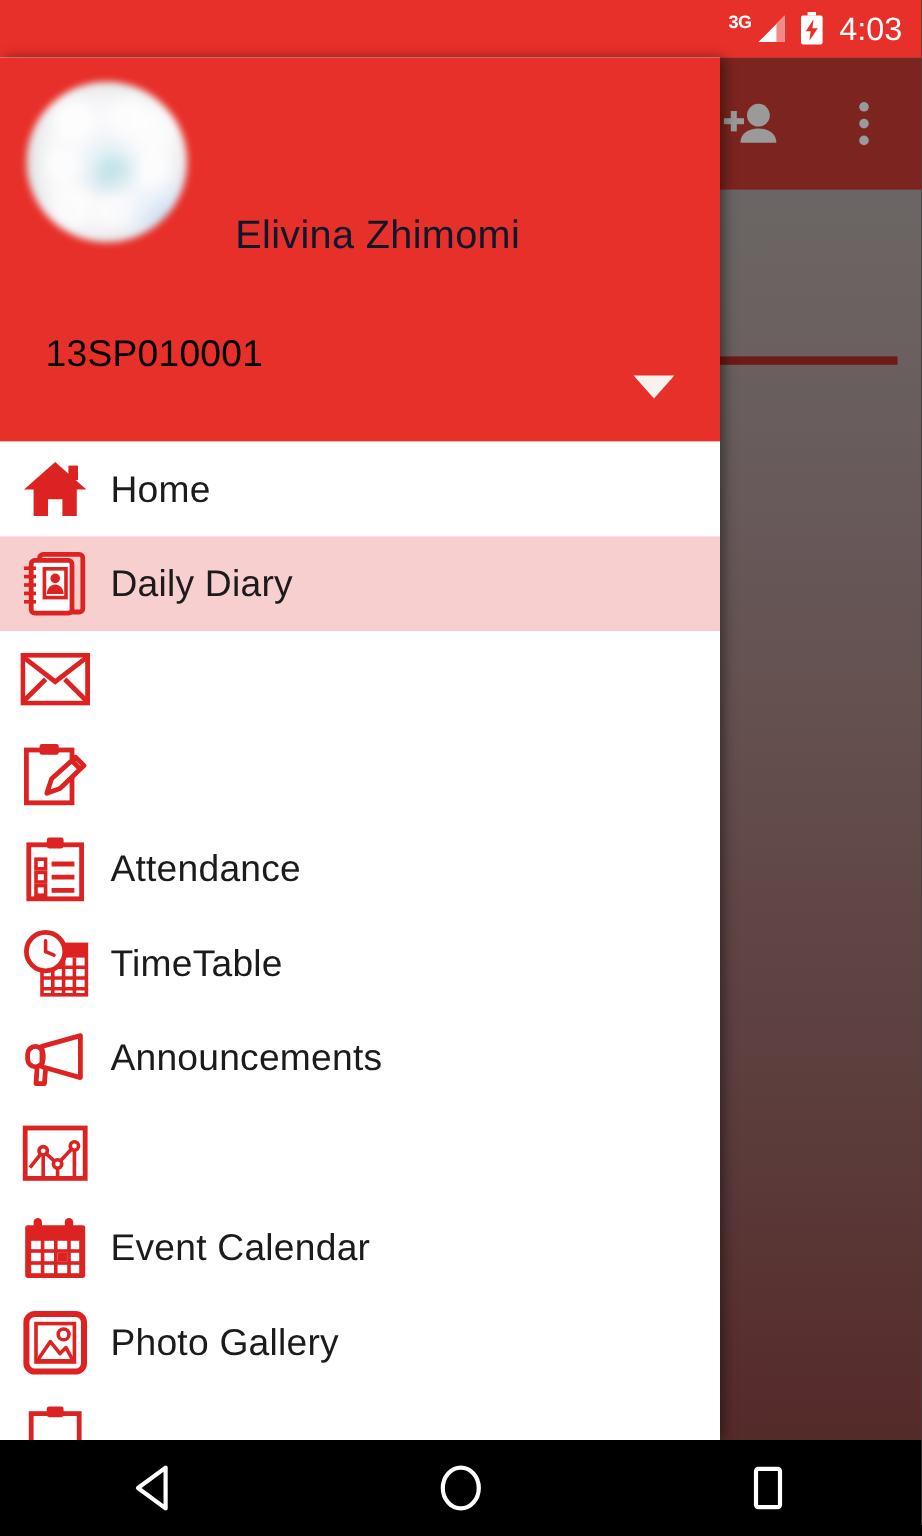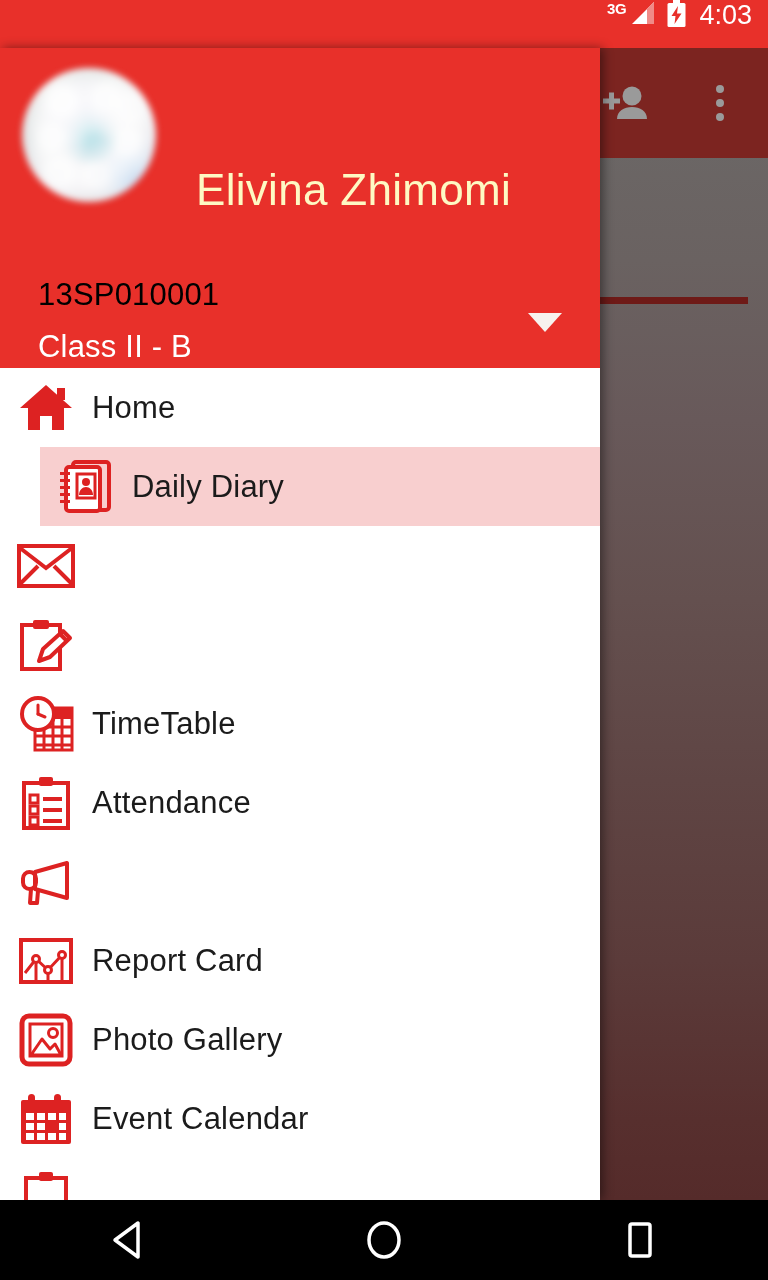--- a/index.html
+++ b/index.html
@@ -39,20 +39,21 @@
     position: absolute;
     left: 0; top: 0;
     width: 768px; height: 48px;
     background: #e8302a;
   }
   .status-right {
     position: absolute;
     right: 16px; top: 0;
     height: 48px;
     display: flex;
+    align-items: center;
     gap: 11px;
   }
   .net-type {
     color: #ffffff;
     font-size: 15px;
     font-weight: bold;
     letter-spacing: -0.3px;
     margin-right: -7px;
     margin-bottom: 11px;
   }
@@ -126,23 +127,23 @@
       radial-gradient(circle at 78% 55%, rgba(255,255,255,0.9) 8%, rgba(255,255,255,0) 30%),
       radial-gradient(circle at 28% 78%, rgba(255,255,255,0.9) 8%, rgba(255,255,255,0) 30%),
       radial-gradient(circle at 55% 80%, rgba(255,255,255,0.85) 8%, rgba(255,255,255,0) 30%),
       radial-gradient(circle at 80% 78%, rgba(205,225,245,0.85) 8%, rgba(255,255,255,0) 30%),
       radial-gradient(circle at 45% 38%, rgba(200,190,235,0.5) 14%, rgba(255,255,255,0) 40%),
       linear-gradient(150deg, #d9dcd9 0%, #cfd4d6 40%, #d6d3dc 70%, #cfd2ce 100%);
     filter: blur(3px);
   }
   .profile-name {
     position: absolute;
-    left: 196px; top: 117px;
-    color: #fef9c3;
-    font-size: 44px;
+    left: 196px; top: 129px;
+    color: #0f172a;
+    font-size: 33px;
     letter-spacing: 0.3px;
     white-space: nowrap;
   }
   .profile-id {
     position: absolute;
     left: 38px; top: 229px;
     color: #000000;
     font-size: 31px;
     letter-spacing: 0.2px;
   }
@@ -164,21 +165,21 @@
 
   .menu { position: relative; }
   .menu-item {
     position: relative;
     display: flex;
     align-items: center;
     height: 79px;
     width: 608px;
     background: #ffffff;
   }
-  .menu-item.selected { background: #f8cfcf; margin-left: 40px; }
+  .menu-item.selected { background: #f8cfcf; }
   .menu-icon {
     width: 92px;
     min-width: 92px;
     display: flex;
     align-items: center;
     justify-content: center;
   }
   .menu-label {
     color: #1b1b1b;
     font-size: 31px;
@@ -247,21 +248,20 @@
       <span class="clock">4:03</span>
     </div>
   </div>
 
   <div class="drawer">
 
     <div class="drawer-header">
       <div class="avatar"></div>
       <div class="profile-name">Elivina  Zhimomi</div>
       <div class="profile-id">13SP010001</div>
-      <div class="profile-class">Class II - B</div>
       <div class="caret"></div>
     </div>
 
     <div class="menu">
 
       <div class="menu-item">
         <span class="menu-icon">
           <svg width="54" height="50" viewBox="0 0 54 50">
             <path d="M27 2 L53 25 L45 25 L45 47 L33 47 L33 33 L21 33 L21 47 L9 47 L9 25 L1 25 Z" fill="#dd2222"></path>
             <rect x="38" y="5" width="8" height="12" fill="#dd2222"></rect>
@@ -306,20 +306,40 @@
             <rect x="3" y="8" width="38" height="44" fill="none" stroke="#dd2222" stroke-width="4"></rect>
             <rect x="14" y="3" width="16" height="9" rx="2" fill="#dd2222"></rect>
             <path d="M20 44 L24 32 L44 14 L51 21 L31 40 Z" fill="#fff" stroke="#dd2222" stroke-width="4" stroke-linejoin="round"></path>
             <path d="M41 17 L48 24" stroke="#dd2222" stroke-width="4"></path>
           </svg>
         </span>
       </div>
 
       <div class="menu-item">
         <span class="menu-icon">
+          <svg width="50" height="56" viewBox="0 0 50 56">
+            <rect x="3" y="8" width="44" height="45" fill="none" stroke="#dd2222" stroke-width="4"></rect>
+            <rect x="18" y="2" width="14" height="9" rx="2" fill="#dd2222"></rect>
+            <g stroke="#dd2222" stroke-width="3" fill="none">
+              <rect x="9" y="20" width="8" height="8"></rect>
+              <rect x="9" y="31" width="8" height="8"></rect>
+              <rect x="9" y="42" width="8" height="8"></rect>
+            </g>
+            <g stroke="#dd2222" stroke-width="4">
+              <line x1="22" y1="24" x2="41" y2="24"></line>
+              <line x1="22" y1="35" x2="41" y2="35"></line>
+              <line x1="22" y1="46" x2="41" y2="46"></line>
+            </g>
+          </svg>
+        </span>
+        <span class="menu-label">Attendance</span>
+      </div>
+
+      <div class="menu-item">
+        <span class="menu-icon">
           <svg width="56" height="56" viewBox="0 0 56 56">
             <rect x="17" y="12" width="37" height="42" fill="#fff" stroke="#dd2222" stroke-width="3"></rect>
             <rect x="17" y="12" width="37" height="11" fill="#dd2222"></rect>
             <g stroke="#dd2222" stroke-width="3">
               <line x1="17" y1="31" x2="54" y2="31"></line>
               <line x1="17" y1="40" x2="54" y2="40"></line>
               <line x1="17" y1="49" x2="54" y2="49"></line>
               <line x1="26" y1="23" x2="26" y2="54"></line>
               <line x1="35" y1="23" x2="35" y2="54"></line>
               <line x1="44" y1="23" x2="44" y2="54"></line>
@@ -329,78 +349,46 @@
               <line x1="20" y1="18" x2="20" y2="9"></line>
               <line x1="20" y1="18" x2="27" y2="21"></line>
             </g>
           </svg>
         </span>
         <span class="menu-label">TimeTable</span>
       </div>
 
       <div class="menu-item">
         <span class="menu-icon">
-          <svg width="50" height="56" viewBox="0 0 50 56">
-            <rect x="3" y="8" width="44" height="45" fill="none" stroke="#dd2222" stroke-width="4"></rect>
-            <rect x="18" y="2" width="14" height="9" rx="2" fill="#dd2222"></rect>
-            <g stroke="#dd2222" stroke-width="3" fill="none">
-              <rect x="9" y="20" width="8" height="8"></rect>
-              <rect x="9" y="31" width="8" height="8"></rect>
-              <rect x="9" y="42" width="8" height="8"></rect>
-            </g>
-            <g stroke="#dd2222" stroke-width="4">
-              <line x1="22" y1="24" x2="41" y2="24"></line>
-              <line x1="22" y1="35" x2="41" y2="35"></line>
-              <line x1="22" y1="46" x2="41" y2="46"></line>
-            </g>
-          </svg>
-        </span>
-        <span class="menu-label">Attendance</span>
-      </div>
-
-      <div class="menu-item">
-        <span class="menu-icon">
           <svg width="58" height="48" viewBox="0 0 58 48">
             <path d="M50 5 L50 40 L18 31 L18 14 Z" fill="none" stroke="#dd2222" stroke-width="4" stroke-linejoin="round"></path>
             <rect x="6" y="14" width="13" height="17" rx="6.5" fill="none" stroke="#dd2222" stroke-width="4"></rect>
             <path d="M14 31 L13 45 L20 45 L21 33" fill="none" stroke="#dd2222" stroke-width="4" stroke-linejoin="round"></path>
           </svg>
         </span>
+        <span class="menu-label">Announcements</span>
       </div>
 
       <div class="menu-item">
         <span class="menu-icon">
           <svg width="56" height="48" viewBox="0 0 56 48">
             <rect x="3" y="3" width="50" height="42" fill="none" stroke="#dd2222" stroke-width="4"></rect>
             <path d="M7 36 L18 22 L30 33 L44 18" fill="none" stroke="#dd2222" stroke-width="3"></path>
             <g stroke="#dd2222" stroke-width="3">
               <line x1="18" y1="22" x2="18" y2="45"></line>
               <line x1="30" y1="33" x2="30" y2="45"></line>
               <line x1="44" y1="18" x2="44" y2="45"></line>
             </g>
             <g fill="#fff" stroke="#dd2222" stroke-width="3">
               <circle cx="18" cy="22" r="3.5"></circle>
               <circle cx="30" cy="33" r="3.5"></circle>
               <circle cx="44" cy="18" r="3.5"></circle>
             </g>
           </svg>
         </span>
-        <span class="menu-label">Report Card</span>
-      </div>
-
-      <div class="menu-item">
-        <span class="menu-icon">
-          <svg width="54" height="54" viewBox="0 0 54 54">
-            <rect x="3" y="3" width="48" height="48" rx="7" fill="none" stroke="#dd2222" stroke-width="5"></rect>
-            <rect x="11" y="11" width="32" height="32" fill="none" stroke="#dd2222" stroke-width="3"></rect>
-            <circle cx="34" cy="20" r="4.5" fill="none" stroke="#dd2222" stroke-width="3"></circle>
-            <path d="M12 42 L23 26 L31 36 L36 31 L42 42 Z" fill="none" stroke="#dd2222" stroke-width="3" stroke-linejoin="round"></path>
-          </svg>
-        </span>
-        <span class="menu-label">Photo Gallery</span>
       </div>
 
       <div class="menu-item">
         <span class="menu-icon">
           <svg width="54" height="52" viewBox="0 0 54 52">
             <rect x="9" y="1" width="7" height="13" rx="3.5" fill="#dd2222"></rect>
             <rect x="35" y="1" width="7" height="13" rx="3.5" fill="#dd2222"></rect>
             <rect x="2" y="7" width="50" height="44" rx="2" fill="#dd2222"></rect>
             <g fill="#ffffff">
               <rect x="7" y="20" width="8" height="7"></rect>
@@ -417,20 +405,32 @@
                 <rect x="40" y="40" width="7" height="7"></rect>
             </g>
             <rect x="29" y="30" width="8" height="7" fill="#dd2222"></rect>
           </svg>
         </span>
         <span class="menu-label">Event Calendar</span>
       </div>
 
       <div class="menu-item">
         <span class="menu-icon">
+          <svg width="54" height="54" viewBox="0 0 54 54">
+            <rect x="3" y="3" width="48" height="48" rx="7" fill="none" stroke="#dd2222" stroke-width="5"></rect>
+            <rect x="11" y="11" width="32" height="32" fill="none" stroke="#dd2222" stroke-width="3"></rect>
+            <circle cx="34" cy="20" r="4.5" fill="none" stroke="#dd2222" stroke-width="3"></circle>
+            <path d="M12 42 L23 26 L31 36 L36 31 L42 42 Z" fill="none" stroke="#dd2222" stroke-width="3" stroke-linejoin="round"></path>
+          </svg>
+        </span>
+        <span class="menu-label">Photo Gallery</span>
+      </div>
+
+      <div class="menu-item">
+        <span class="menu-icon">
           <svg width="50" height="56" viewBox="0 0 50 56">
             <rect x="5" y="8" width="40" height="44" fill="none" stroke="#dd2222" stroke-width="4"></rect>
             <rect x="18" y="2" width="14" height="9" rx="2" fill="#dd2222"></rect>
           </svg>
         </span>
       </div>
 
     </div>
   </div>
 

